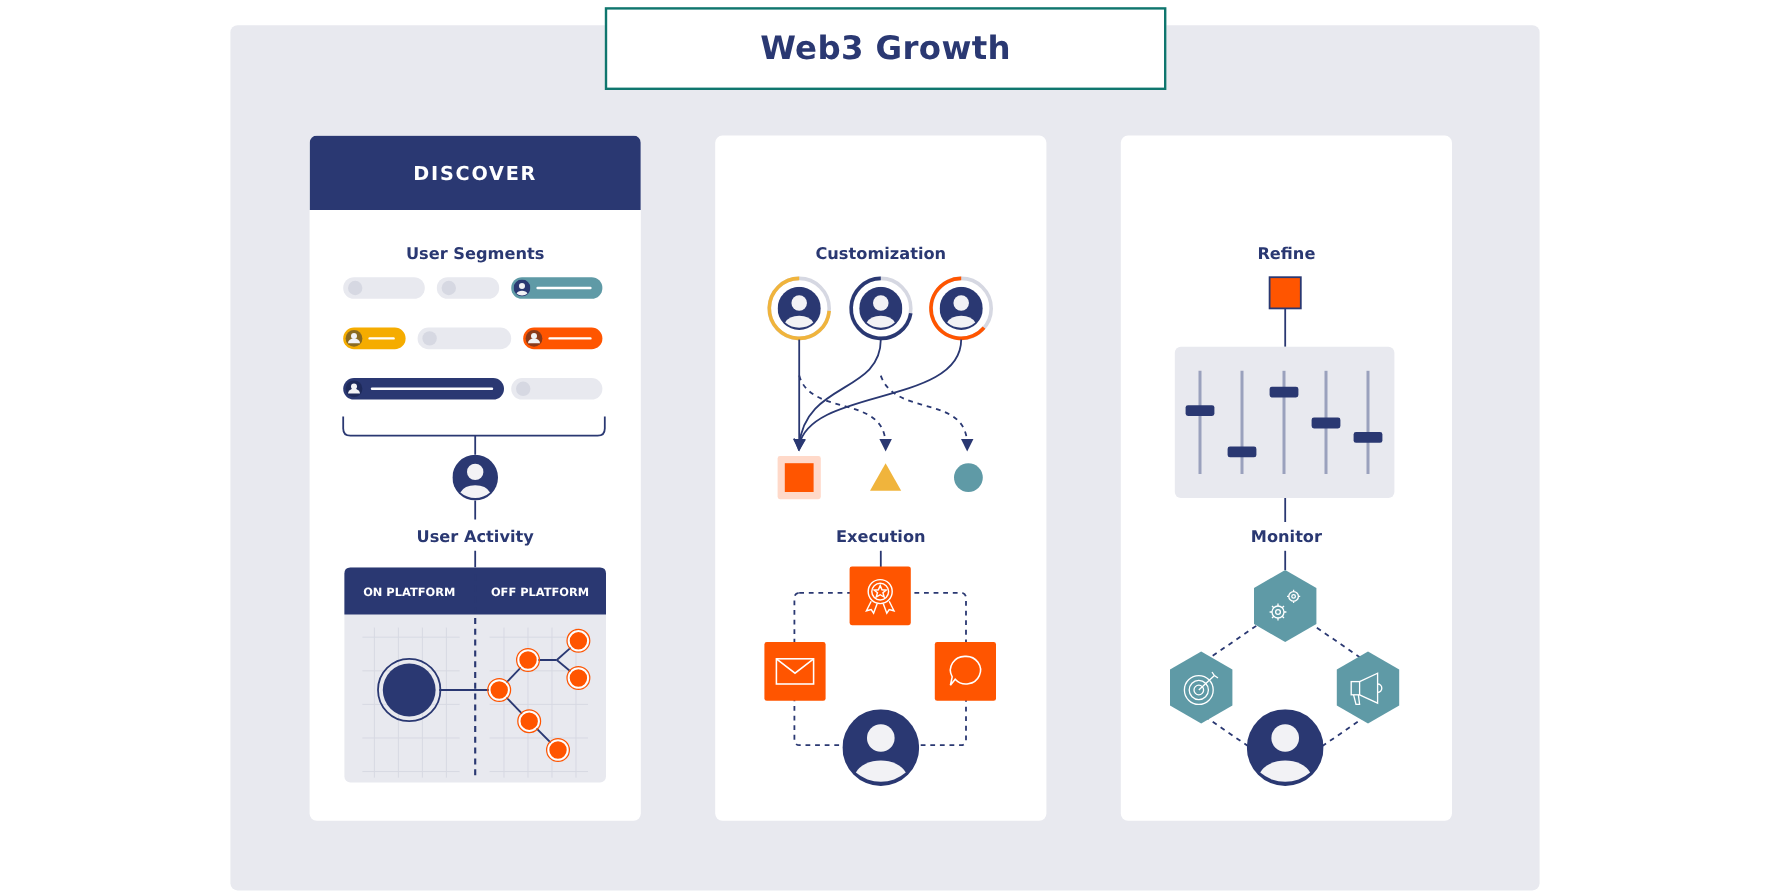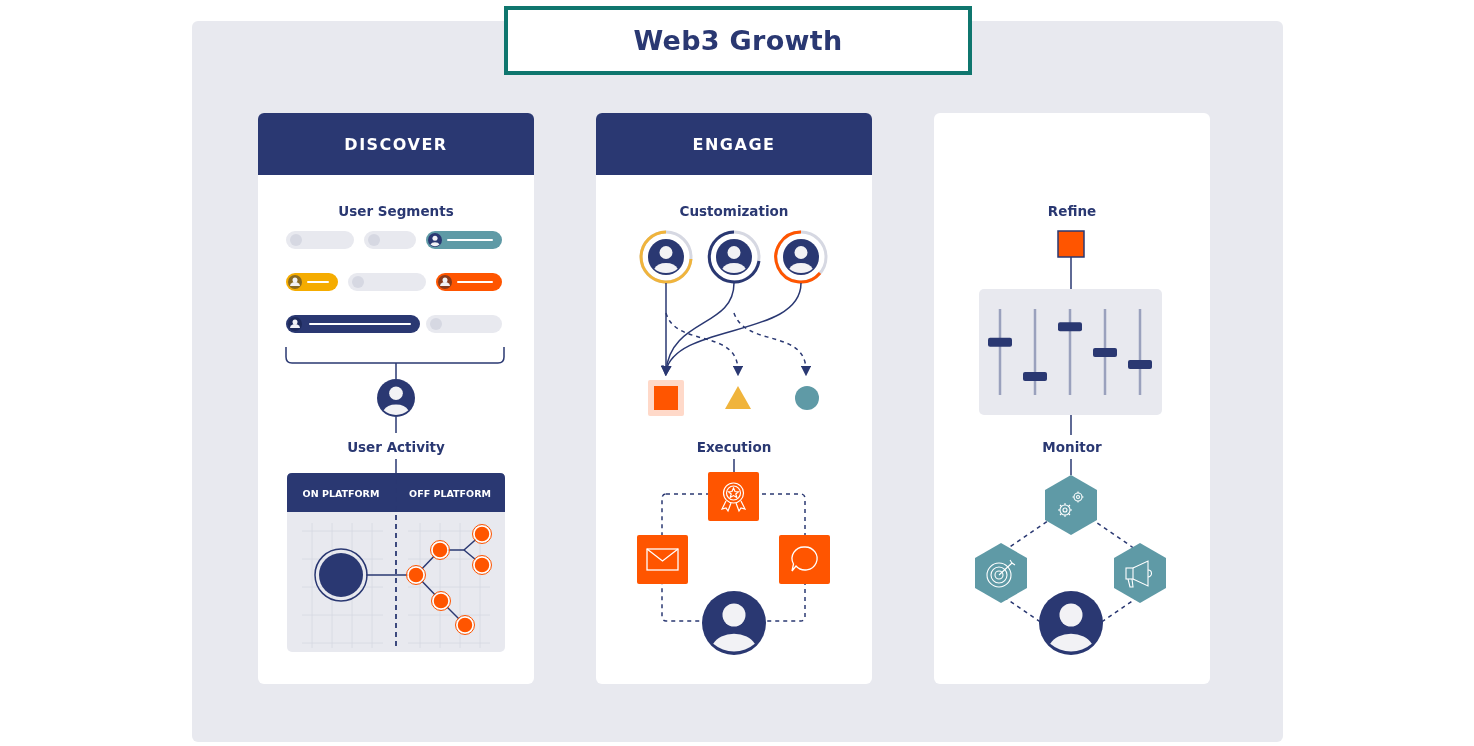--- a/index.html
+++ b/index.html
@@ -1,19 +1,19 @@
 <!DOCTYPE html>
 <html><head>
 <meta charset="utf-8">
 <style>
   * { box-sizing: border-box; margin: 0; padding: 0; }
   html, body { width: 1474px; height: 746px; background: #ffffff; overflow: hidden; }
   body { position: relative; font-family: "DejaVu Sans", sans-serif; color: #2a3872; }
   .bg-panel { position: absolute; left: 192px; top: 21px; width: 1091px; height: 721px; background: #e8e9ef; border-radius: 6px; }
-  .title-box { position: absolute; left: 504px; top: 6px; width: 468px; height: 69px; background: #fff; border: 4px solid #0f766e; display: flex; align-items: center; justify-content: center; }
+  .title-box { position: absolute; left: 504px; top: 6px; width: 468px; height: 69px; background: #fff; border: 2px solid #0f766e; display: flex; align-items: center; justify-content: center; }
   .title-box span { font-size: 27px; font-weight: bold; color: #2a3872; letter-spacing: 0.3px; }
   .card { position: absolute; top: 113px; width: 276px; height: 571px; background: #fff; border-radius: 6px; overflow: hidden; }
   .card-head { height: 62px; background: #2a3872; display: flex; align-items: center; justify-content: center; }
   .card-head span { color: #fff; font-weight: bold; font-size: 16px; letter-spacing: 1.5px; }
   .card svg { position: absolute; left: 0; top: 62px; }
   .lbl { font-family: "DejaVu Sans", sans-serif; font-weight: bold; font-size: 13.5px; fill: #2a3872; }
   .plat { font-family: "DejaVu Sans", sans-serif; font-weight: bold; font-size: 9.5px; fill: #fff; }
 </style>
 </head>
 <body>
@@ -139,23 +139,20 @@
         <circle cx="182" cy="437" r="9.5"></circle>
         <circle cx="224" cy="421" r="9.5"></circle>
         <circle cx="224" cy="452" r="9.5"></circle>
         <circle cx="183" cy="488" r="9.5"></circle>
         <circle cx="207" cy="512" r="9.5"></circle>
     </g>
   </svg>
 </div>
 
 <div class="card" style="left:596px;">
-  <div class="card-head">
-    <span>ENGAGE</span>
-  </div>
   <svg width="276" height="509" viewBox="0 62 276 509">
     <defs>
       <symbol id="uicon2" viewBox="0 0 20 20">
         <circle cx="10" cy="10" r="10" fill="#2a3872"></circle>
         <circle cx="10" cy="7.5" r="3.6" fill="#f2f2f5"></circle>
         <path d="M3.5 16.5 A7 5 0 0 1 16.5 16.5 A10 10 0 0 1 3.5 16.5Z" fill="#f2f2f5"></path>
       </symbol>
       <marker id="arr" viewBox="0 0 10 10" refX="5" refY="5" markerWidth="7" markerHeight="7" orient="auto">
           <path d="M0 0 L10 5 L0 10Z" fill="#2a3872"></path>
         </marker>

